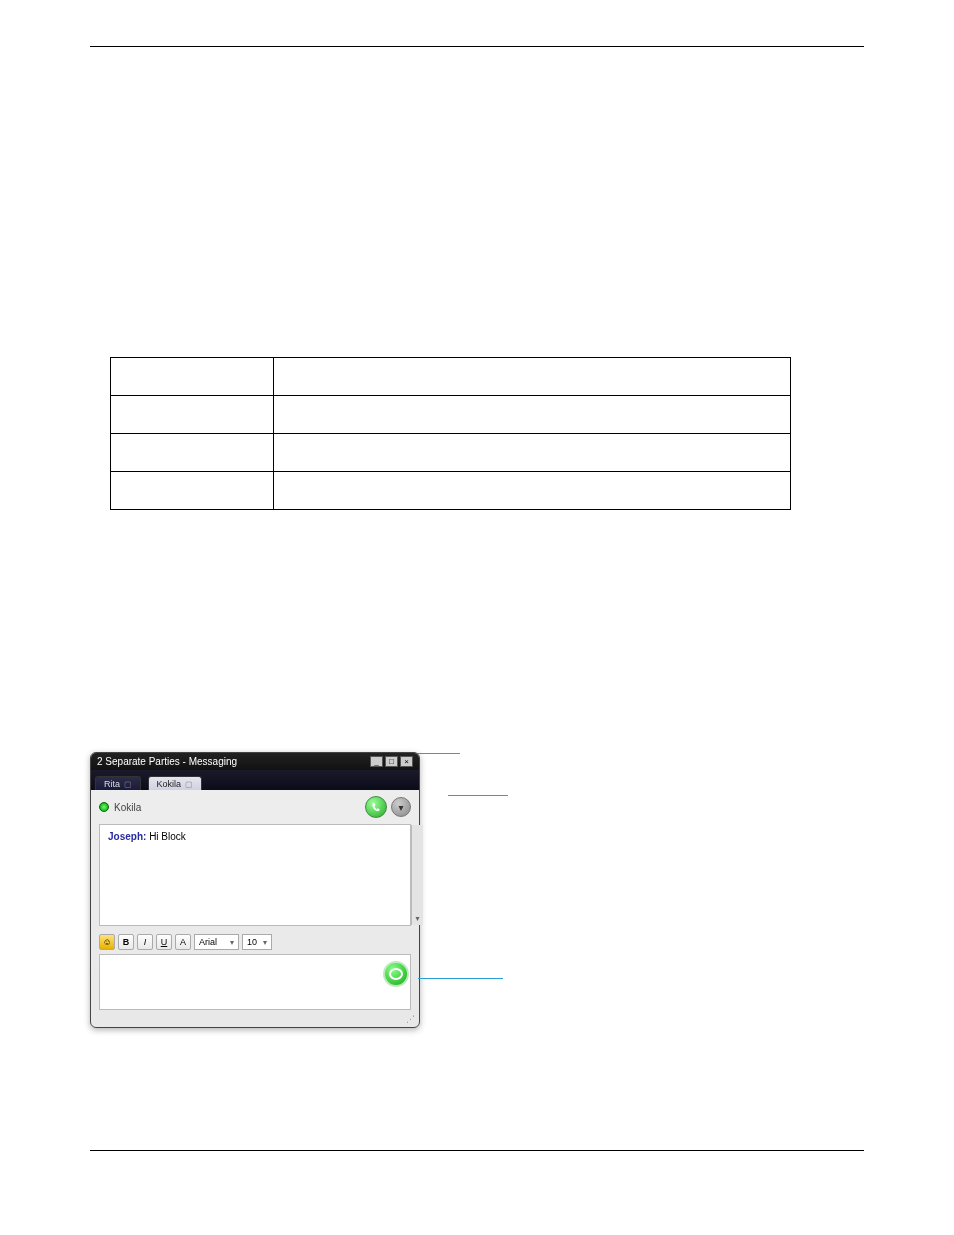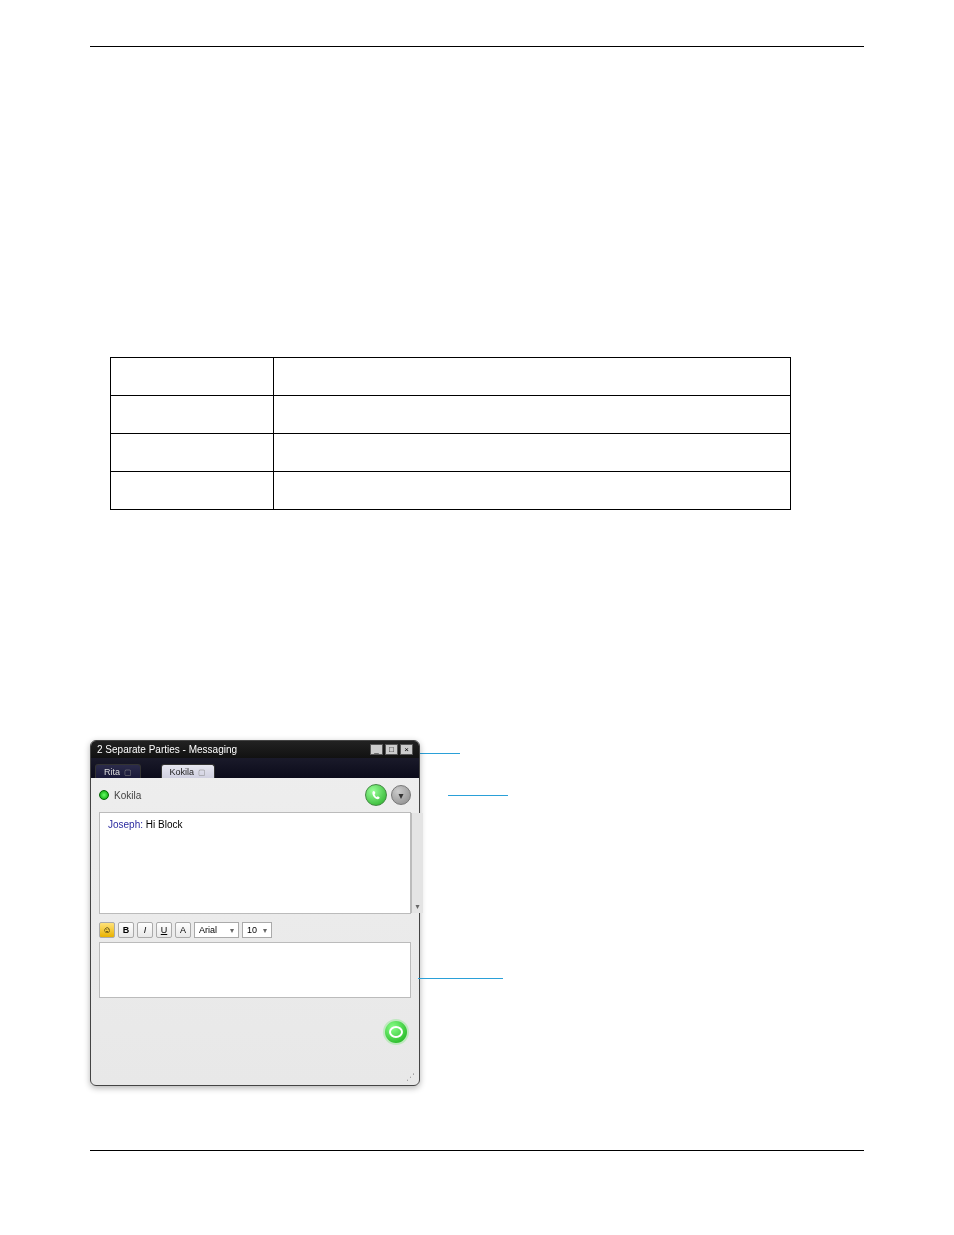--- a/index.html
+++ b/index.html
@@ -36,23 +36,23 @@
   table.data-table td:first-child { width: 24%; }
   .section-gap { height: 220px; }
   .screenshot-wrap {
     position: relative;
     width: 330px;
     height: 300px;
     margin-top: 10px;
   }
   .msg-window {
     position: absolute;
-    left: 0; top: 0;
+    left: 0; top: 12px;
     width: 330px;
-    height: 346px;
+    height: 276px;
     background: linear-gradient(#eee,#e8e8e8);
     border: 1px solid #444;
     border-radius: 6px;
     box-shadow: 0 2px 6px rgba(0,0,0,.3);
     overflow: visible;
   }
   .titlebar {
     background: linear-gradient(#222,#111);
     color: #fff;
     font-size: 10px;
@@ -62,21 +62,21 @@
     align-items: center;
   }
   .titlebar .spacer { flex: 1; }
   .winbtn { width: 13px; height: 11px; background:#ccc; border:1px solid #555; margin-left:2px; display:inline-block; font-size:8px; text-align:center; line-height:9px; color:#000; }
   .tabbar {
     background: linear-gradient(#1a1a2a,#0b0b1a);
     display: flex;
     align-items: flex-end;
     height: 20px;
     padding: 0 4px;
-    gap: 20px;
+    gap: 7px;
   }
   .tab {
     background: linear-gradient(#2b2b4a,#1a1a3a);
     border: 1px solid #333;
     border-bottom: none;
     color: #ddd;
     font-size: 9px;
     padding: 2px 8px 1px 8px;
     border-radius: 3px 3px 0 0;
     display: flex;
@@ -116,21 +116,21 @@
   }
   .chat-body {
     background: #fff;
     border: 1px solid #bbb;
     margin: 0 8px;
     height: 102px;
     padding: 6px 8px;
     font-size: 10px;
     position: relative;
   }
-  .chat-body .author { color: #2a2aa0; font-weight: normal; }
+  .chat-body .author { color: #2a2aa0; font-weight: bold; }
   .chat-scroll {
     position:absolute; right:-13px; top:0; width:12px; height:100%;
     background:#e4e4e4; border-left:1px solid #bbb;
     display:flex; align-items:flex-end; justify-content:center;
   }
   .chat-scroll .arrow { font-size:8px; color:#666; margin-bottom:2px; }
   .format-bar {
     display:flex; align-items:center; gap:3px;
     margin: 8px 8px 4px 8px;
   }

